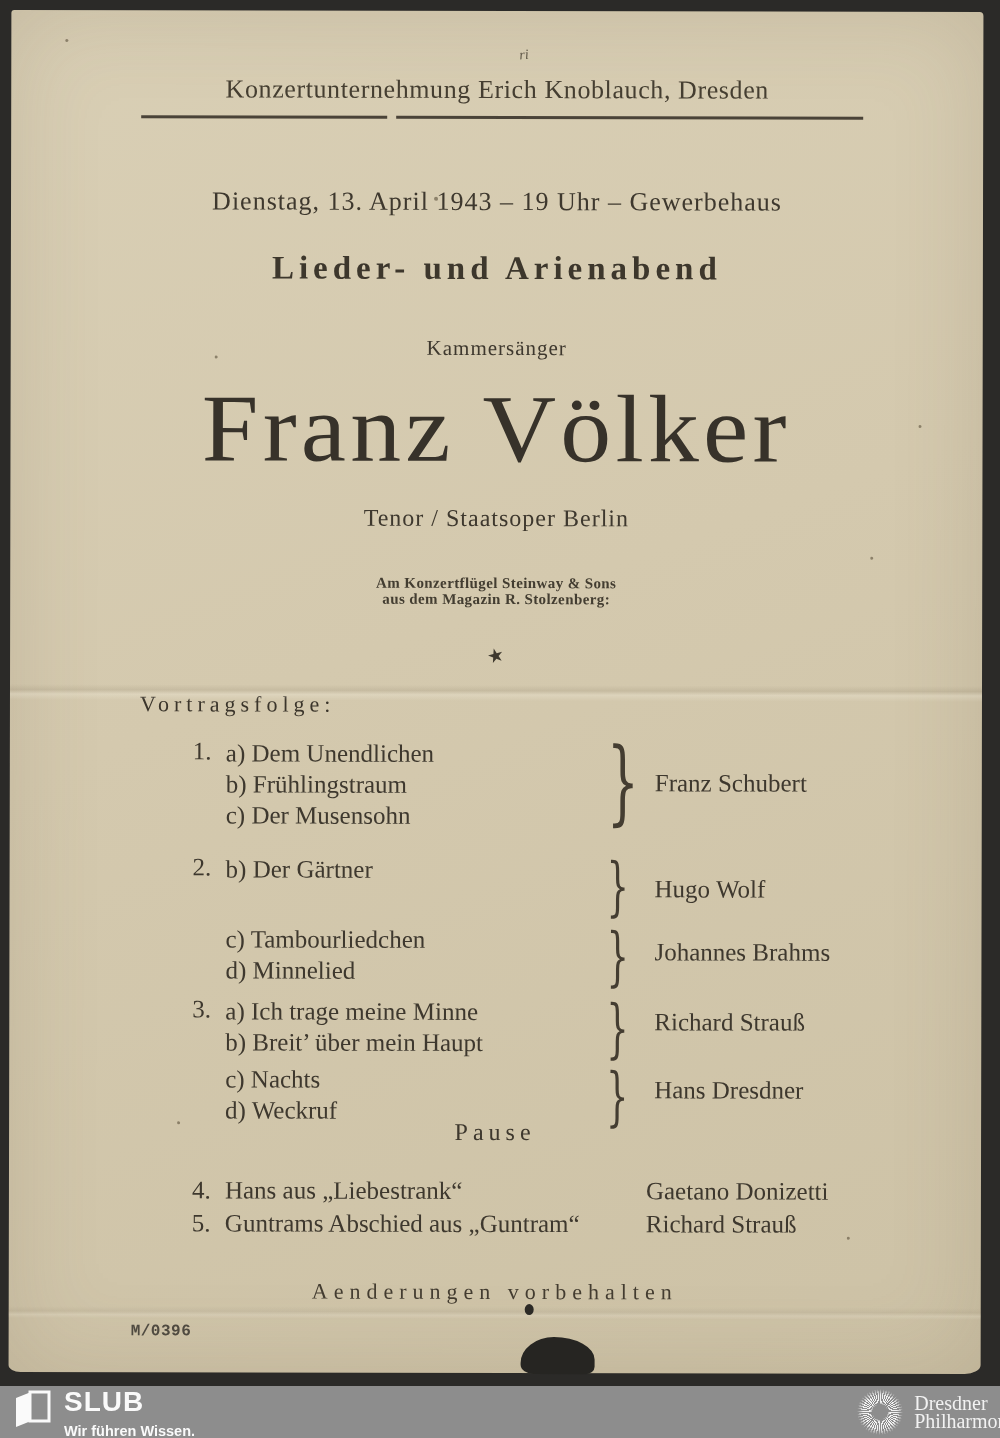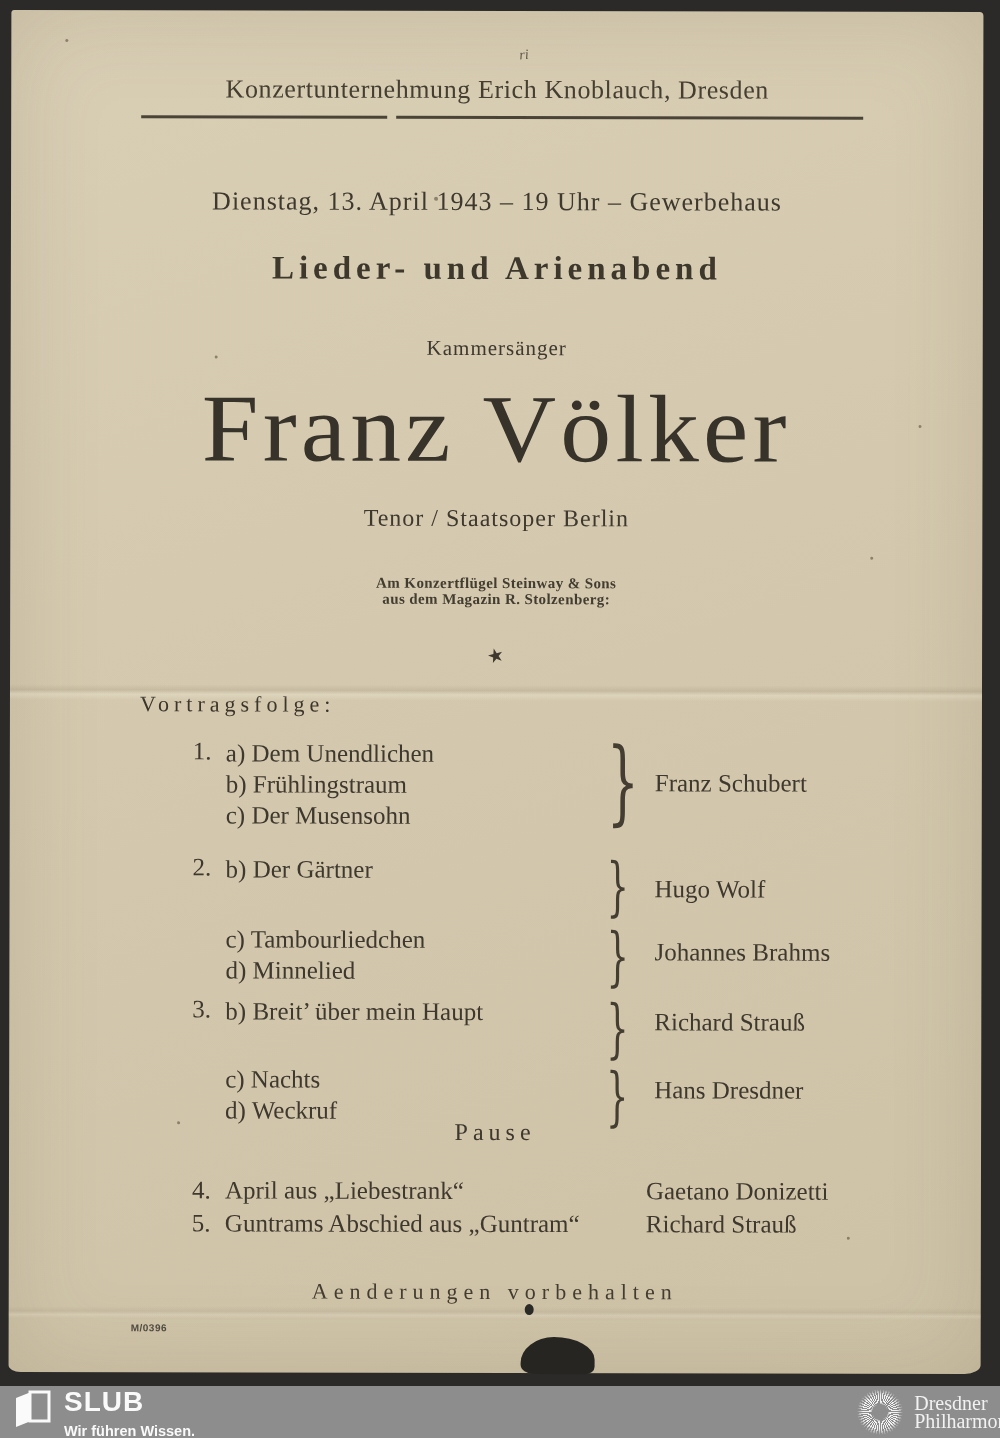--- a/index.html
+++ b/index.html
@@ -46,22 +46,22 @@
   .brace-2{font-size:64px;line-height:64px;top:0px;}
   .g-comp{position:absolute;left:645px;font-size:25px;white-space:nowrap;}
 
   .pause{top:1108px;font-size:24px;letter-spacing:5px;}
   .final-item{position:absolute;left:0;width:100%;font-size:25px;}
   .fi-num{position:absolute;left:183px;}
   .fi-title{position:absolute;left:216px;white-space:nowrap;}
   .fi-comp{position:absolute;left:637px;white-space:nowrap;}
 
   .changes{top:1268px;font-size:22px;letter-spacing:6px;color:#433c30;}
-  .shelf{left:122px;top:1312px;font-family:Liberation Sans, sans-serif;
-         font-weight:bold;font-size:10px;letter-spacing:.5px;color:#4f4a40;}
+  .shelf{left:122px;top:1312px;font-family:Liberation Mono, monospace;
+         font-weight:bold;font-size:16px;letter-spacing:.5px;color:#4f4a40;}
 
   .crease1{left:0;top:674px;width:100%;height:16px;
     background:linear-gradient(to bottom,rgba(100,88,66,0) 0%,rgba(100,88,66,.12) 35%,
                rgba(255,252,240,.22) 62%,rgba(255,252,240,0) 100%);}
   .crease2{left:0;top:1296px;width:100%;height:12px;
     background:linear-gradient(to bottom,rgba(100,88,66,0),rgba(100,88,66,.08) 40%,
                rgba(255,252,240,.15) 70%,rgba(255,252,240,0));}
   .tear{left:512px;top:1326px;width:74px;height:37px;background:#262522;
         border-radius:45% 55% 12% 18% / 70% 60% 20% 25%;}
   .tear-dot{left:516px;top:1293px;width:9px;height:11px;background:#2c2a26;border-radius:50%;}
@@ -137,41 +137,42 @@
         <div>c) Tambourliedchen</div>
         <div>d) Minnelied</div>
       </div>
       <span class="g-brace brace-2">}</span>
       <span class="g-comp" style="top:14px;">Johannes Brahms</span>
     </div>
 
     <div class="group" style="top:985px;">
       <span class="g-num">3.</span>
       <div class="g-songs">
+        <div>a) Ich trage meine Minne</div>
         <div>b) Breit’ über mein Haupt</div>
       </div>
       <span class="g-brace brace-2">}</span>
       <span class="g-comp" style="top:12px;">Richard Strauß</span>
     </div>
 
     <div class="group" style="top:1053px;">
       <span class="g-num"></span>
       <div class="g-songs">
         <div>c) Nachts</div>
         <div>d) Weckruf</div>
       </div>
       <span class="g-brace brace-2">}</span>
       <span class="g-comp" style="top:12px;">Hans Dresdner</span>
     </div>
 
     <div class="center-line pause">Pause</div>
 
     <div class="final-item" style="top:1166px;">
       <span class="fi-num">4.</span>
-      <span class="fi-title">April aus „Liebestrank“</span>
+      <span class="fi-title">Hans aus „Liebestrank“</span>
       <span class="fi-comp">Gaetano Donizetti</span>
     </div>
     <div class="final-item" style="top:1199px;">
       <span class="fi-num">5.</span>
       <span class="fi-title">Guntrams Abschied aus „Guntram“</span>
       <span class="fi-comp">Richard Strauß</span>
     </div>
 
     <div class="center-line changes">Aenderungen vorbehalten</div>
     <div class="abs shelf">M/0396</div>

